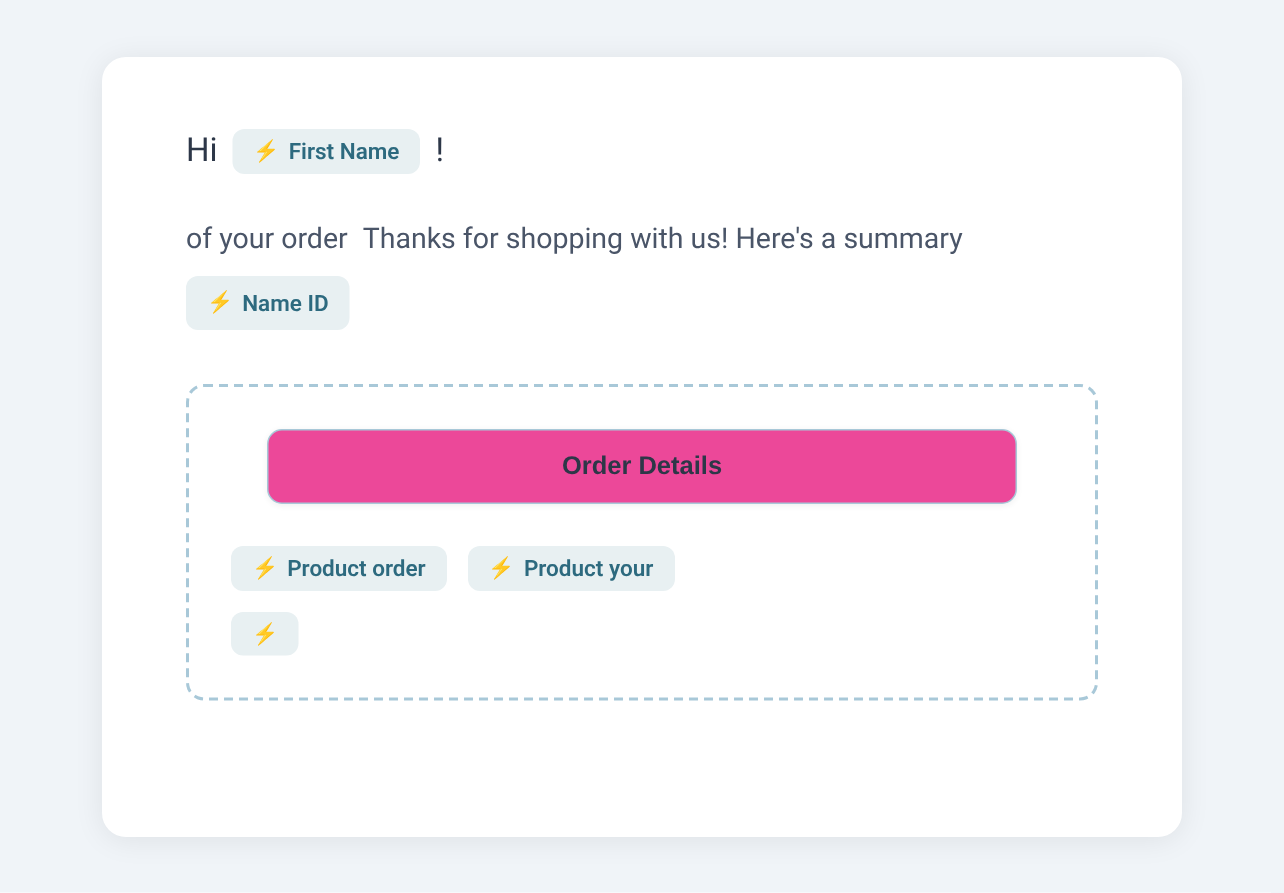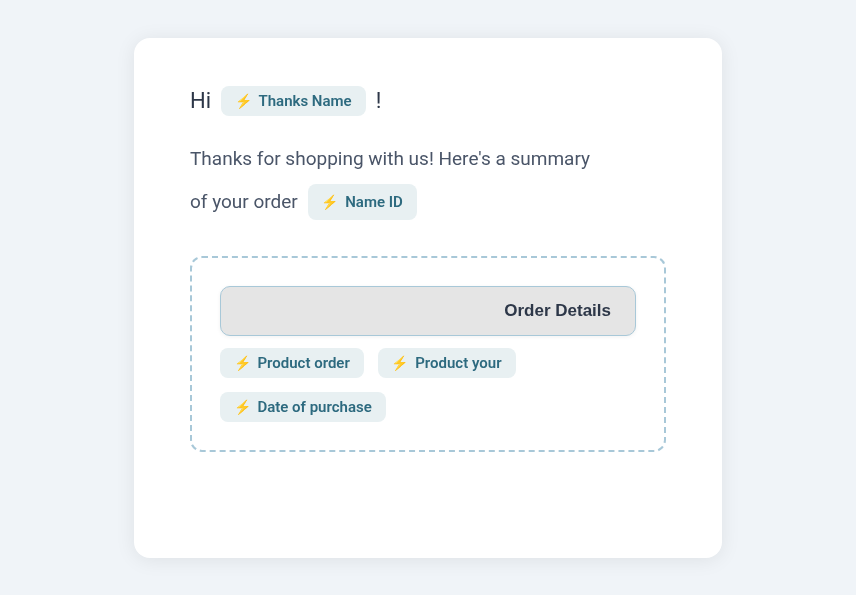--- a/index.html
+++ b/index.html
@@ -15,21 +15,21 @@
       align-items: center;
       justify-content: center;
       background: #f0f4f8;
       font-family: -apple-system, BlinkMacSystemFont, 'Segoe UI', Roboto, sans-serif;
     }
 
     .card {
       background: #ffffff;
       border-radius: 16px;
       padding: 48px 56px;
-      width: 588px;
+      width: 720px;
       min-height: 520px;
       box-shadow: 0 2px 20px rgba(0,0,0,0.08);
       position: relative;
     }
 
     .greeting-line {
       font-size: 22px;
       color: #2d3748;
       margin-bottom: 28px;
       display: flex;
@@ -81,29 +81,29 @@
       border: 2px dashed #a8c8d8;
       border-radius: 12px;
       padding: 28px 28px 28px 28px;
       position: relative;
     }
 
     .order-details-btn {
       display: block;
       width: 100%;
       max-width: 500px;
-      margin: 0 auto 12px auto;
-      background: #e5e5e5;
+      margin: 0 auto 28px auto;
+      background: #ec4899;
       border: 1.5px solid #a8c8d8;
       border-radius: 10px;
       padding: 14px 24px;
       font-size: 17px;
       font-weight: 700;
       color: #2d3748;
-      text-align: right;
+      text-align: center;
       cursor: pointer;
       box-shadow: 0 1px 4px rgba(0,0,0,0.06);
     }
 
     .fields-row {
       display: flex;
       gap: 14px;
       flex-wrap: wrap;
       margin-bottom: 14px;
     }
@@ -115,28 +115,28 @@
   </style>
 </head>
 <body>
 
 <div class="card">
 
   <div class="greeting-line">
     <span class="greeting-text">Hi</span>
     <span class="tag">
       <span class="bolt">⚡</span>
-      <span>Thanks Name</span>
+      <span>First Name</span>
     </span>
     <span class="exclamation">!</span>
   </div>
 
   <div class="description">
+    <span>of your order</span>
     <span>Thanks for shopping with us! Here's a summary</span>
-    <span>of your order</span>
     <span class="tag">
       <span class="bolt">⚡</span>
       <span>Name ID</span>
     </span>
   </div>
 
   <div class="dashed-container">
 
     <button class="order-details-btn">Order Details</button>
 
@@ -147,18 +147,17 @@
       </span>
       <span class="tag">
         <span class="bolt">⚡</span>
         <span>Product your</span>
       </span>
     </div>
 
     <div class="fields-row-single">
       <span class="tag">
         <span class="bolt">⚡</span>
-        <span>Date of purchase</span>
       </span>
     </div>
 
   </div>
 </div>
 
 </body></html>

